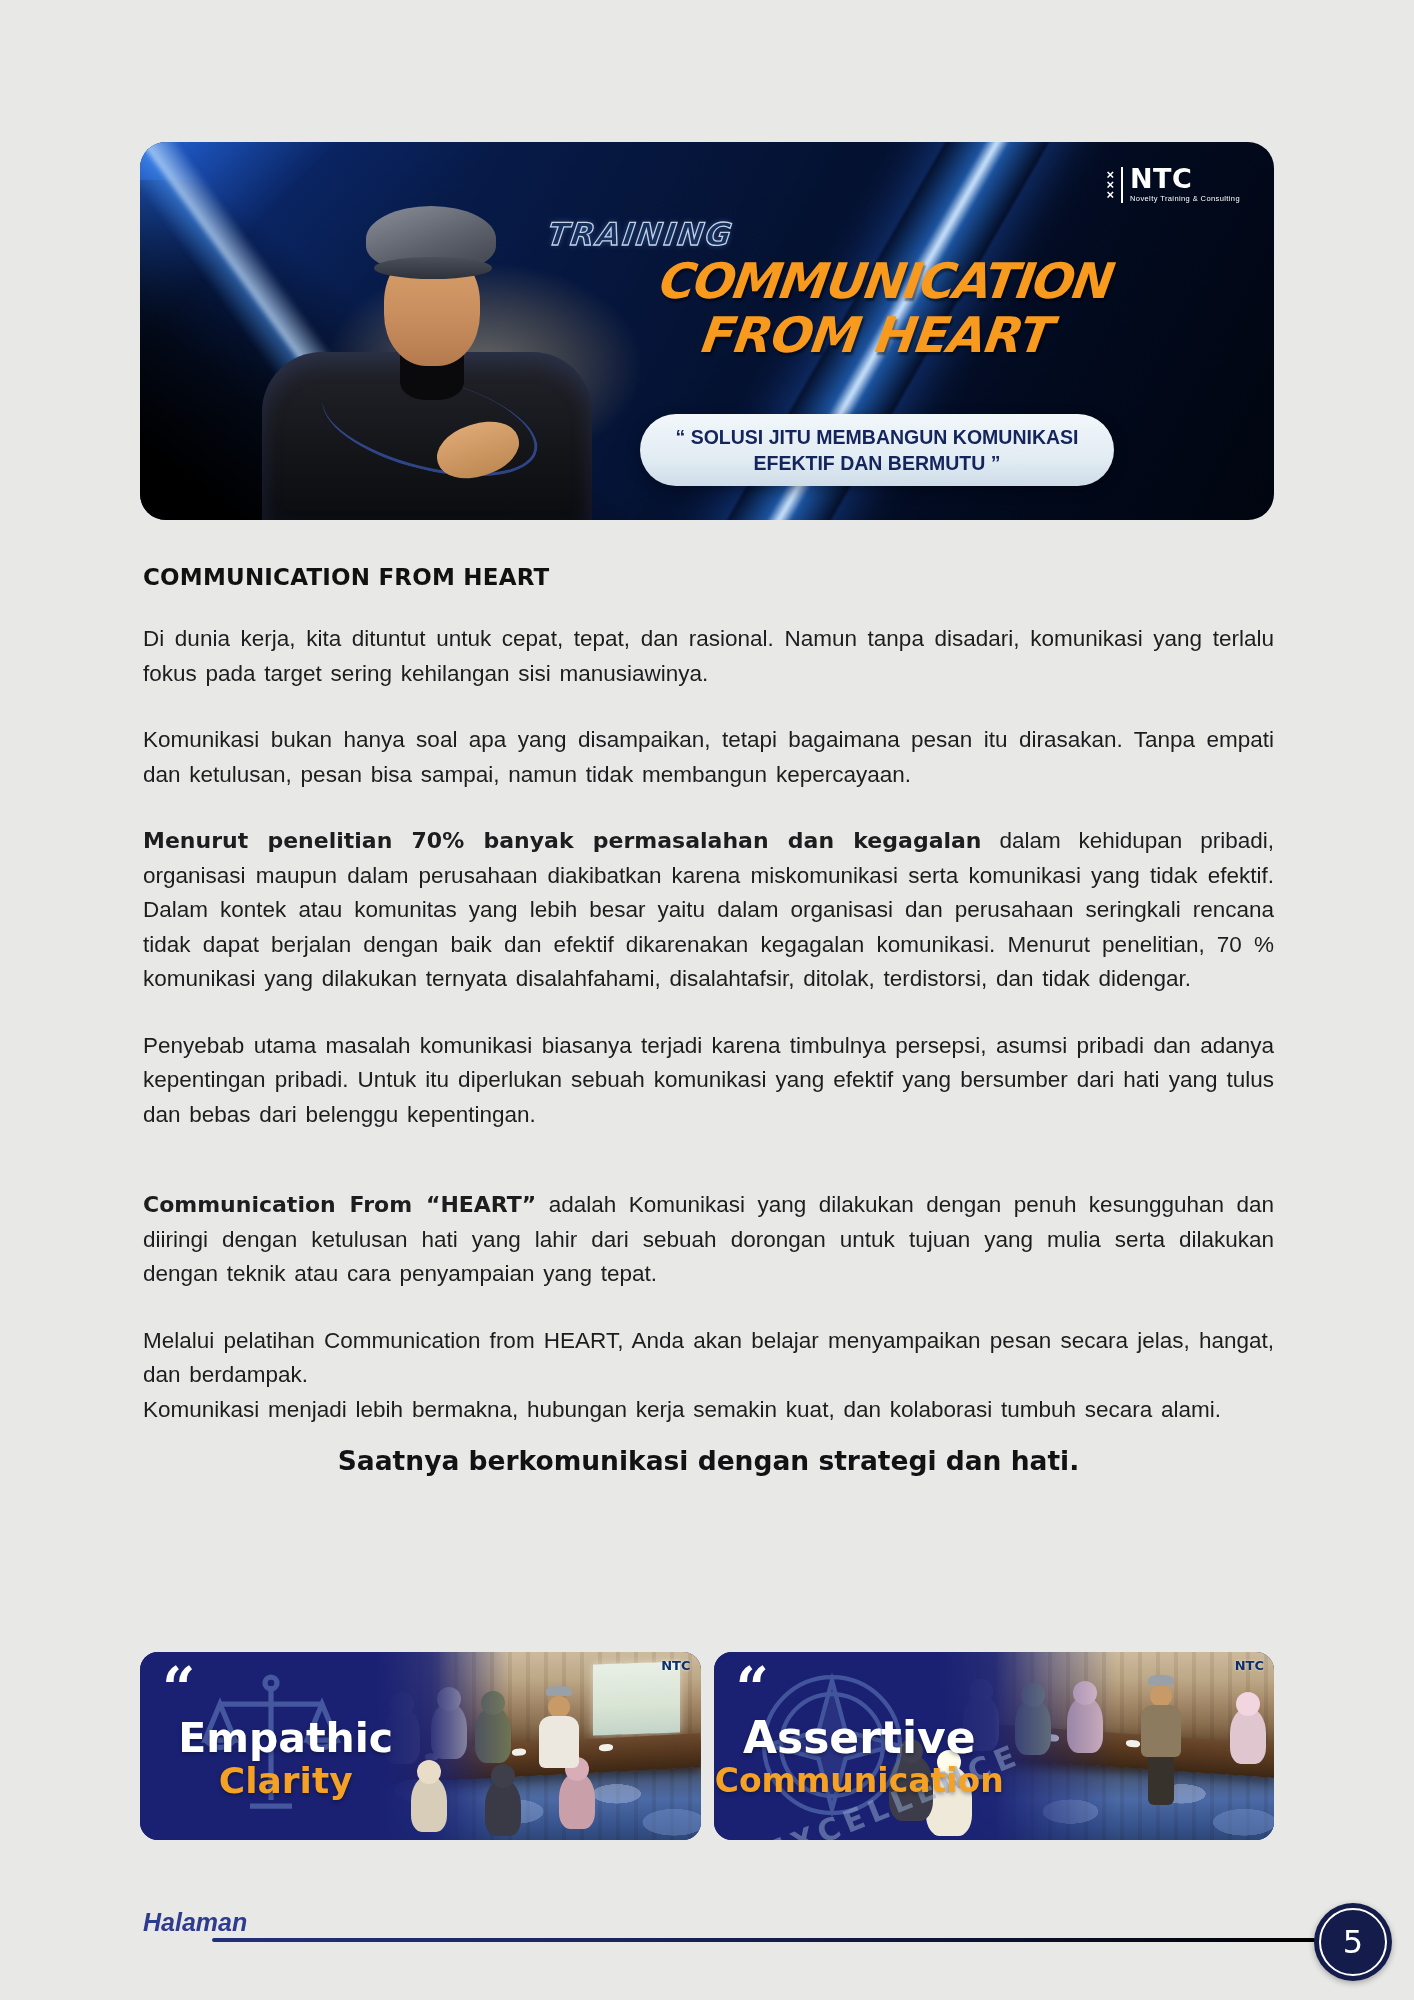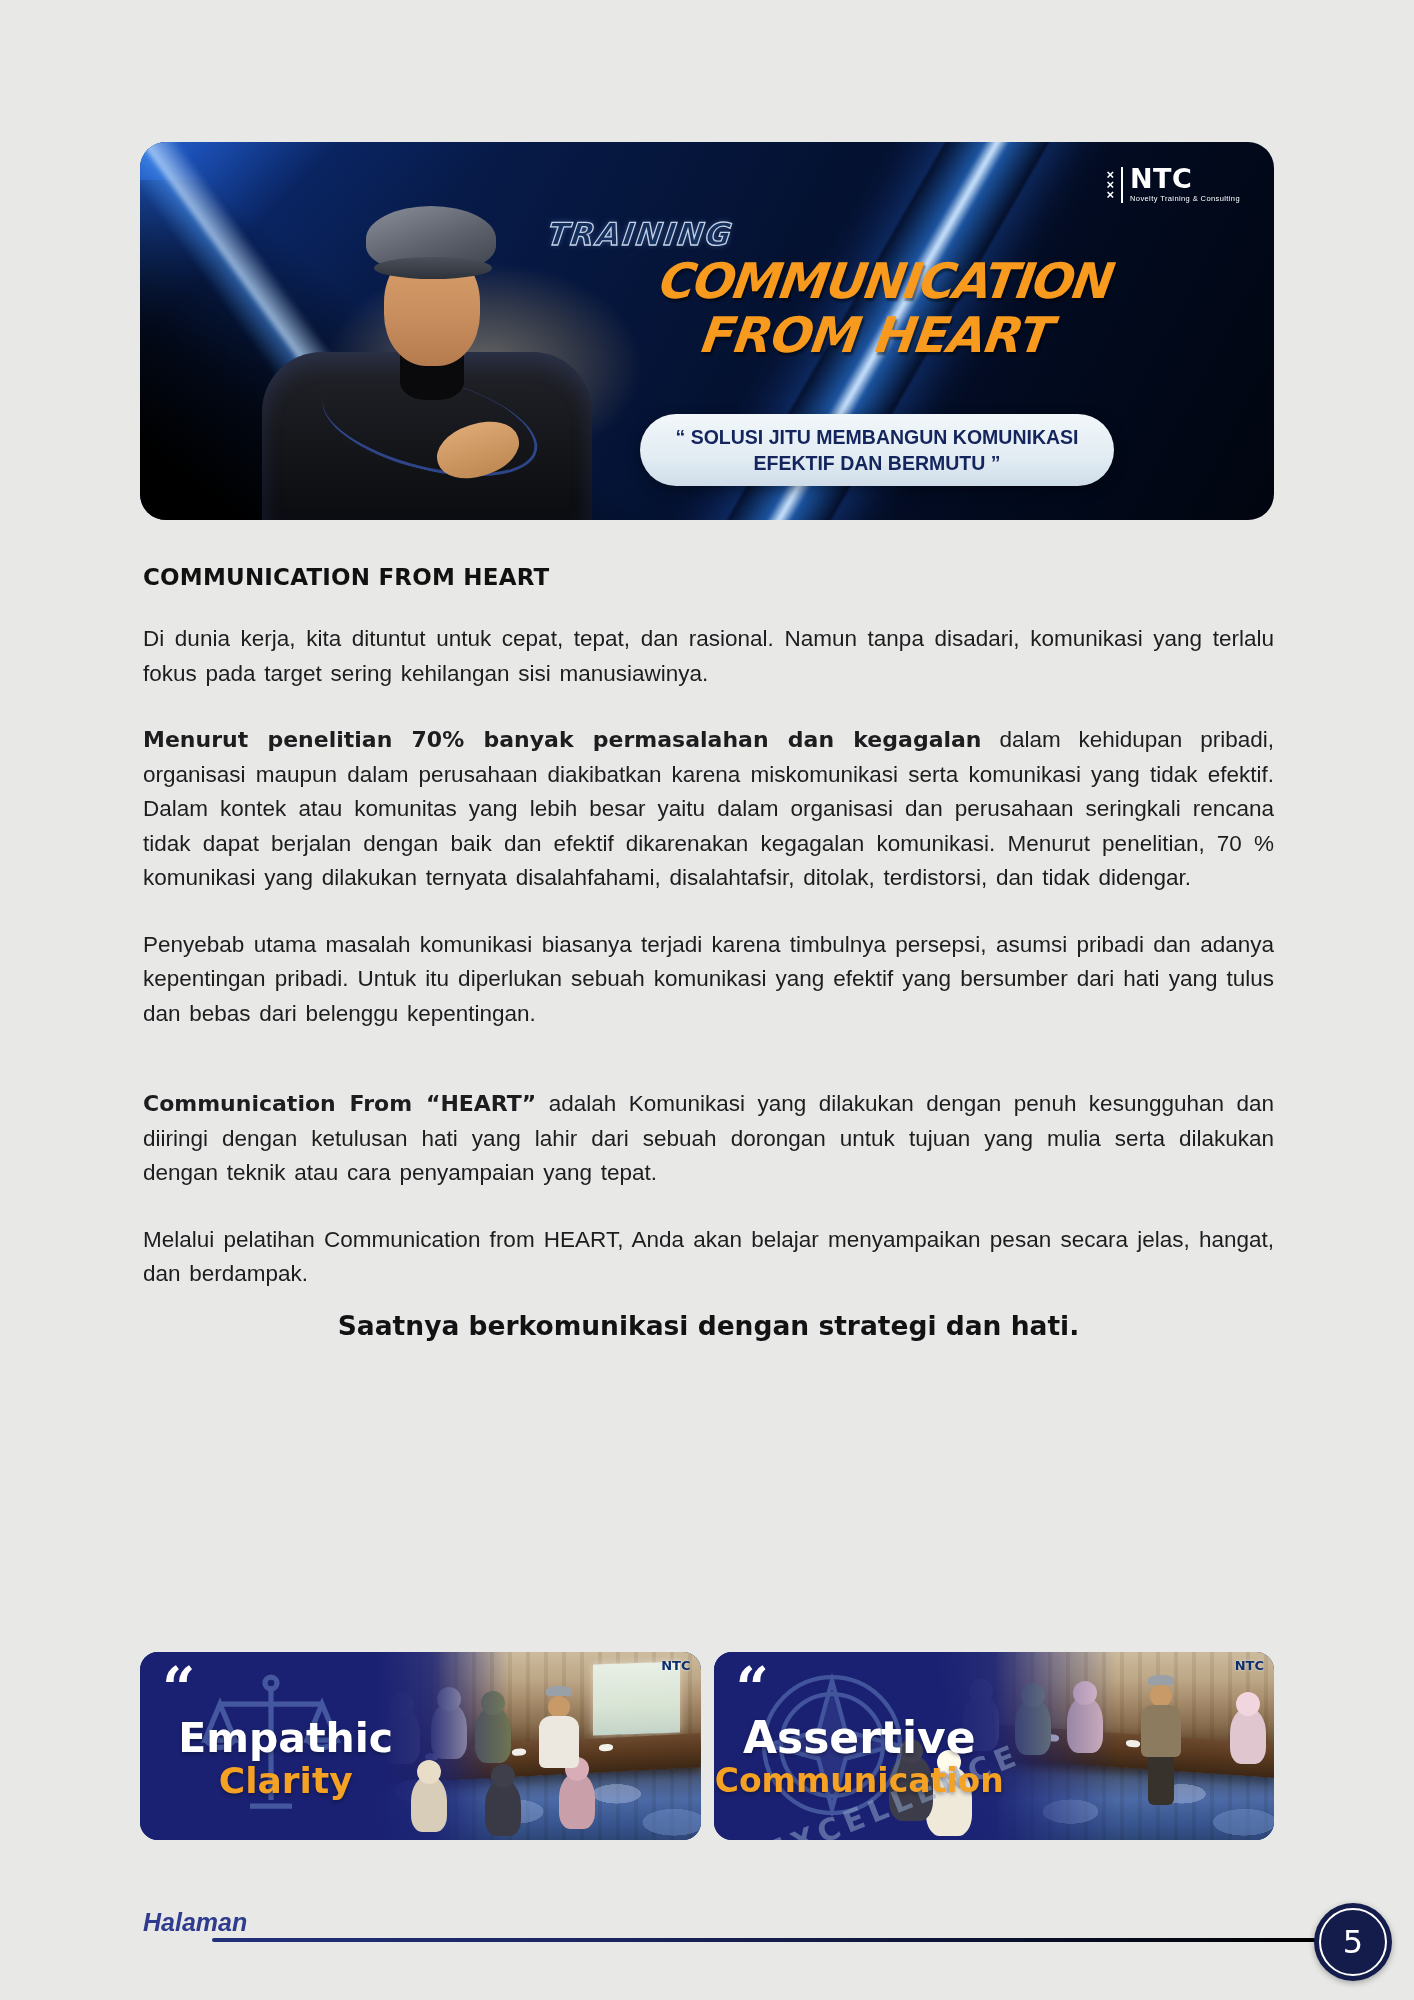--- a/index.html
+++ b/index.html
@@ -197,25 +197,27 @@
       <div class="title-line1">COMMUNICATION</div>
       <div class="title-line2">FROM HEART</div>
     </div>
 
     <div class="banner-pill">“ SOLUSI JITU MEMBANGUN KOMUNIKASI EFEKTIF DAN BERMUTU ”</div>
   </div>
 
   <div class="article">
     <h2>COMMUNICATION FROM HEART</h2>
     <p>Di dunia kerja, kita dituntut untuk cepat, tepat, dan rasional. Namun tanpa disadari, komunikasi yang terlalu fokus pada target sering kehilangan sisi manusiawinya.</p>
+    <p>Komunikasi bukan hanya soal apa yang disampaikan, tetapi bagaimana pesan itu dirasakan. Tanpa empati dan ketulusan, pesan bisa sampai, namun tidak membangun kepercayaan.</p>
     <p><strong>Menurut penelitian 70% banyak permasalahan dan kegagalan</strong><span> dalam kehidupan pribadi, organisasi maupun dalam perusahaan diakibatkan karena miskomunikasi serta komunikasi yang tidak efektif. Dalam kontek atau komunitas yang lebih besar yaitu dalam organisasi dan perusahaan seringkali rencana tidak dapat berjalan dengan baik dan efektif dikarenakan kegagalan komunikasi. Menurut penelitian, 70 % komunikasi yang dilakukan ternyata disalahfahami, disalahtafsir, ditolak, terdistorsi, dan tidak didengar.</span></p>
     <p>Penyebab utama masalah komunikasi biasanya terjadi karena timbulnya persepsi, asumsi pribadi dan adanya kepentingan pribadi. Untuk itu diperlukan sebuah komunikasi yang efektif yang bersumber dari hati yang tulus dan bebas dari belenggu kepentingan.</p>
     <p class="gap-top"><strong>Communication From “HEART”</strong><span> adalah Komunikasi yang dilakukan dengan penuh kesungguhan dan diiringi dengan ketulusan hati yang lahir dari sebuah dorongan untuk tujuan yang mulia serta dilakukan dengan teknik atau cara penyampaian yang tepat.</span></p>
     <p>
         <span class="block">Melalui pelatihan Communication from HEART, Anda akan belajar menyampaikan pesan secara jelas, hangat, dan berdampak.</span>
+        <span class="block">Komunikasi menjadi lebih bermakna, hubungan kerja semakin kuat, dan kolaborasi tumbuh secara alami.</span>
       </p>
     <div class="tagline">Saatnya berkomunikasi dengan strategi dan hati.</div>
   </div>
 
   <div class="cards">
 
     <div class="card card1">
       <div class="card-photo">
         <div class="photo-screen"></div>
         <div class="photo-table">

